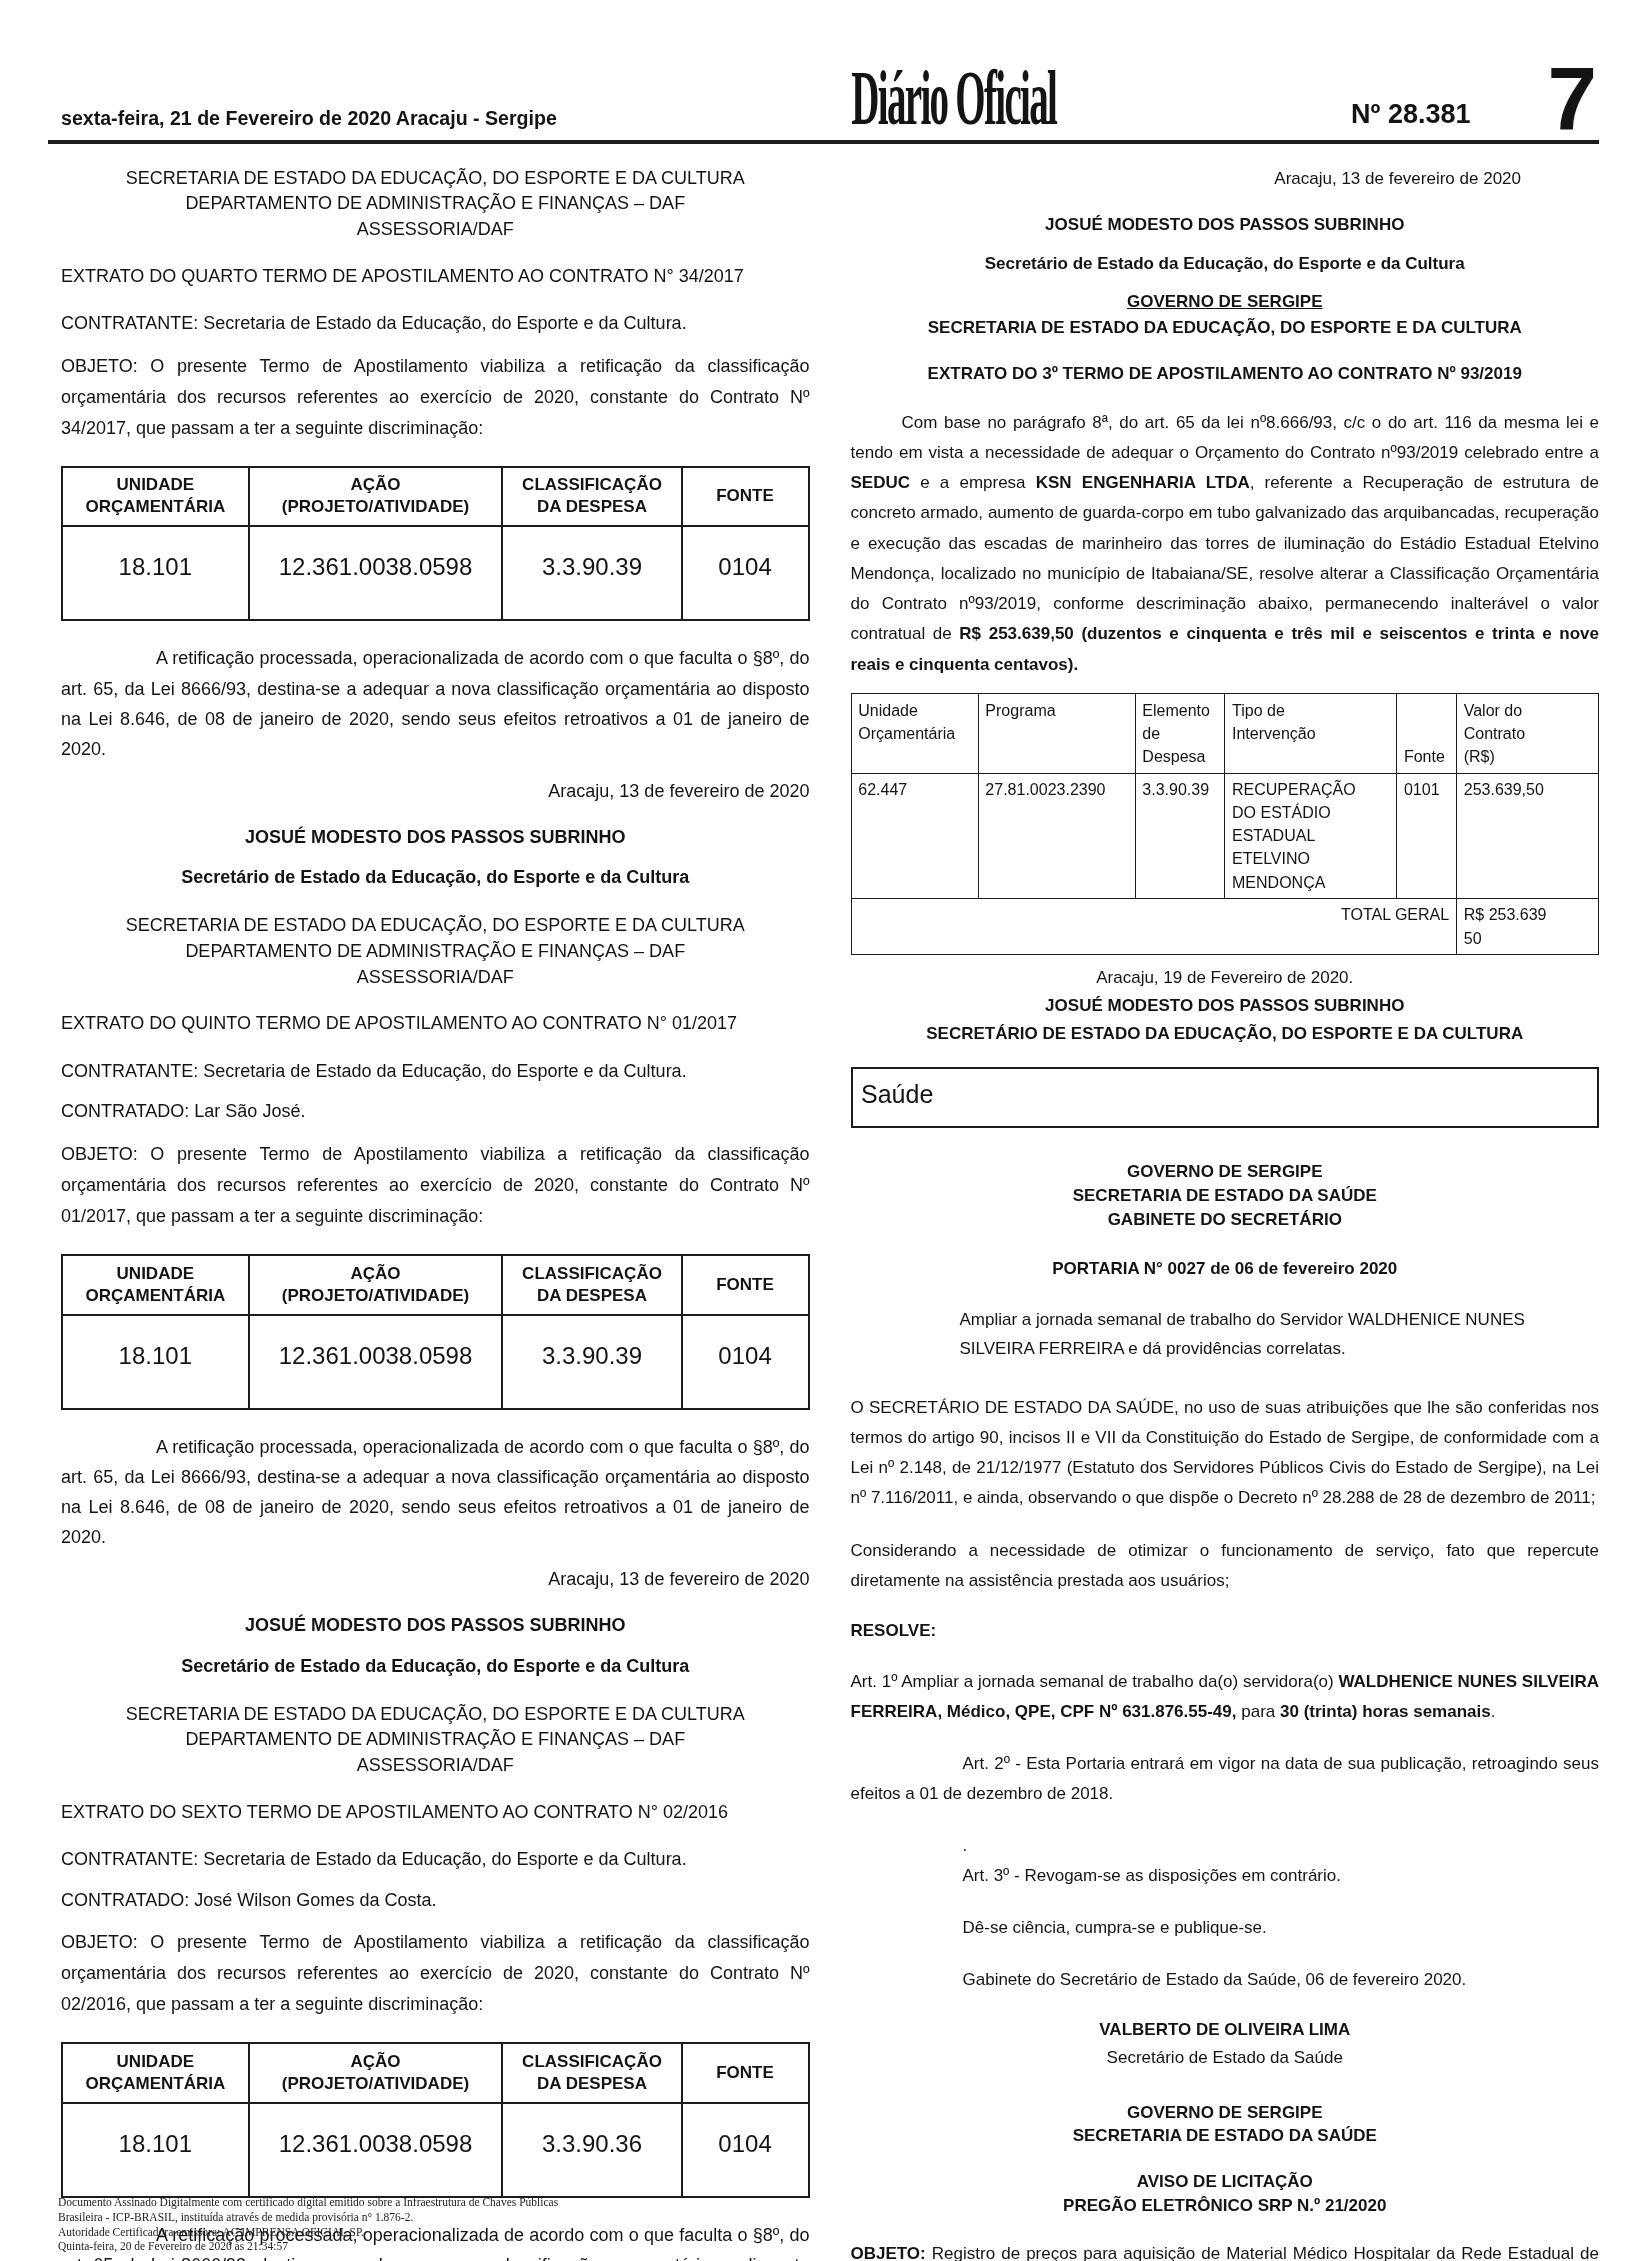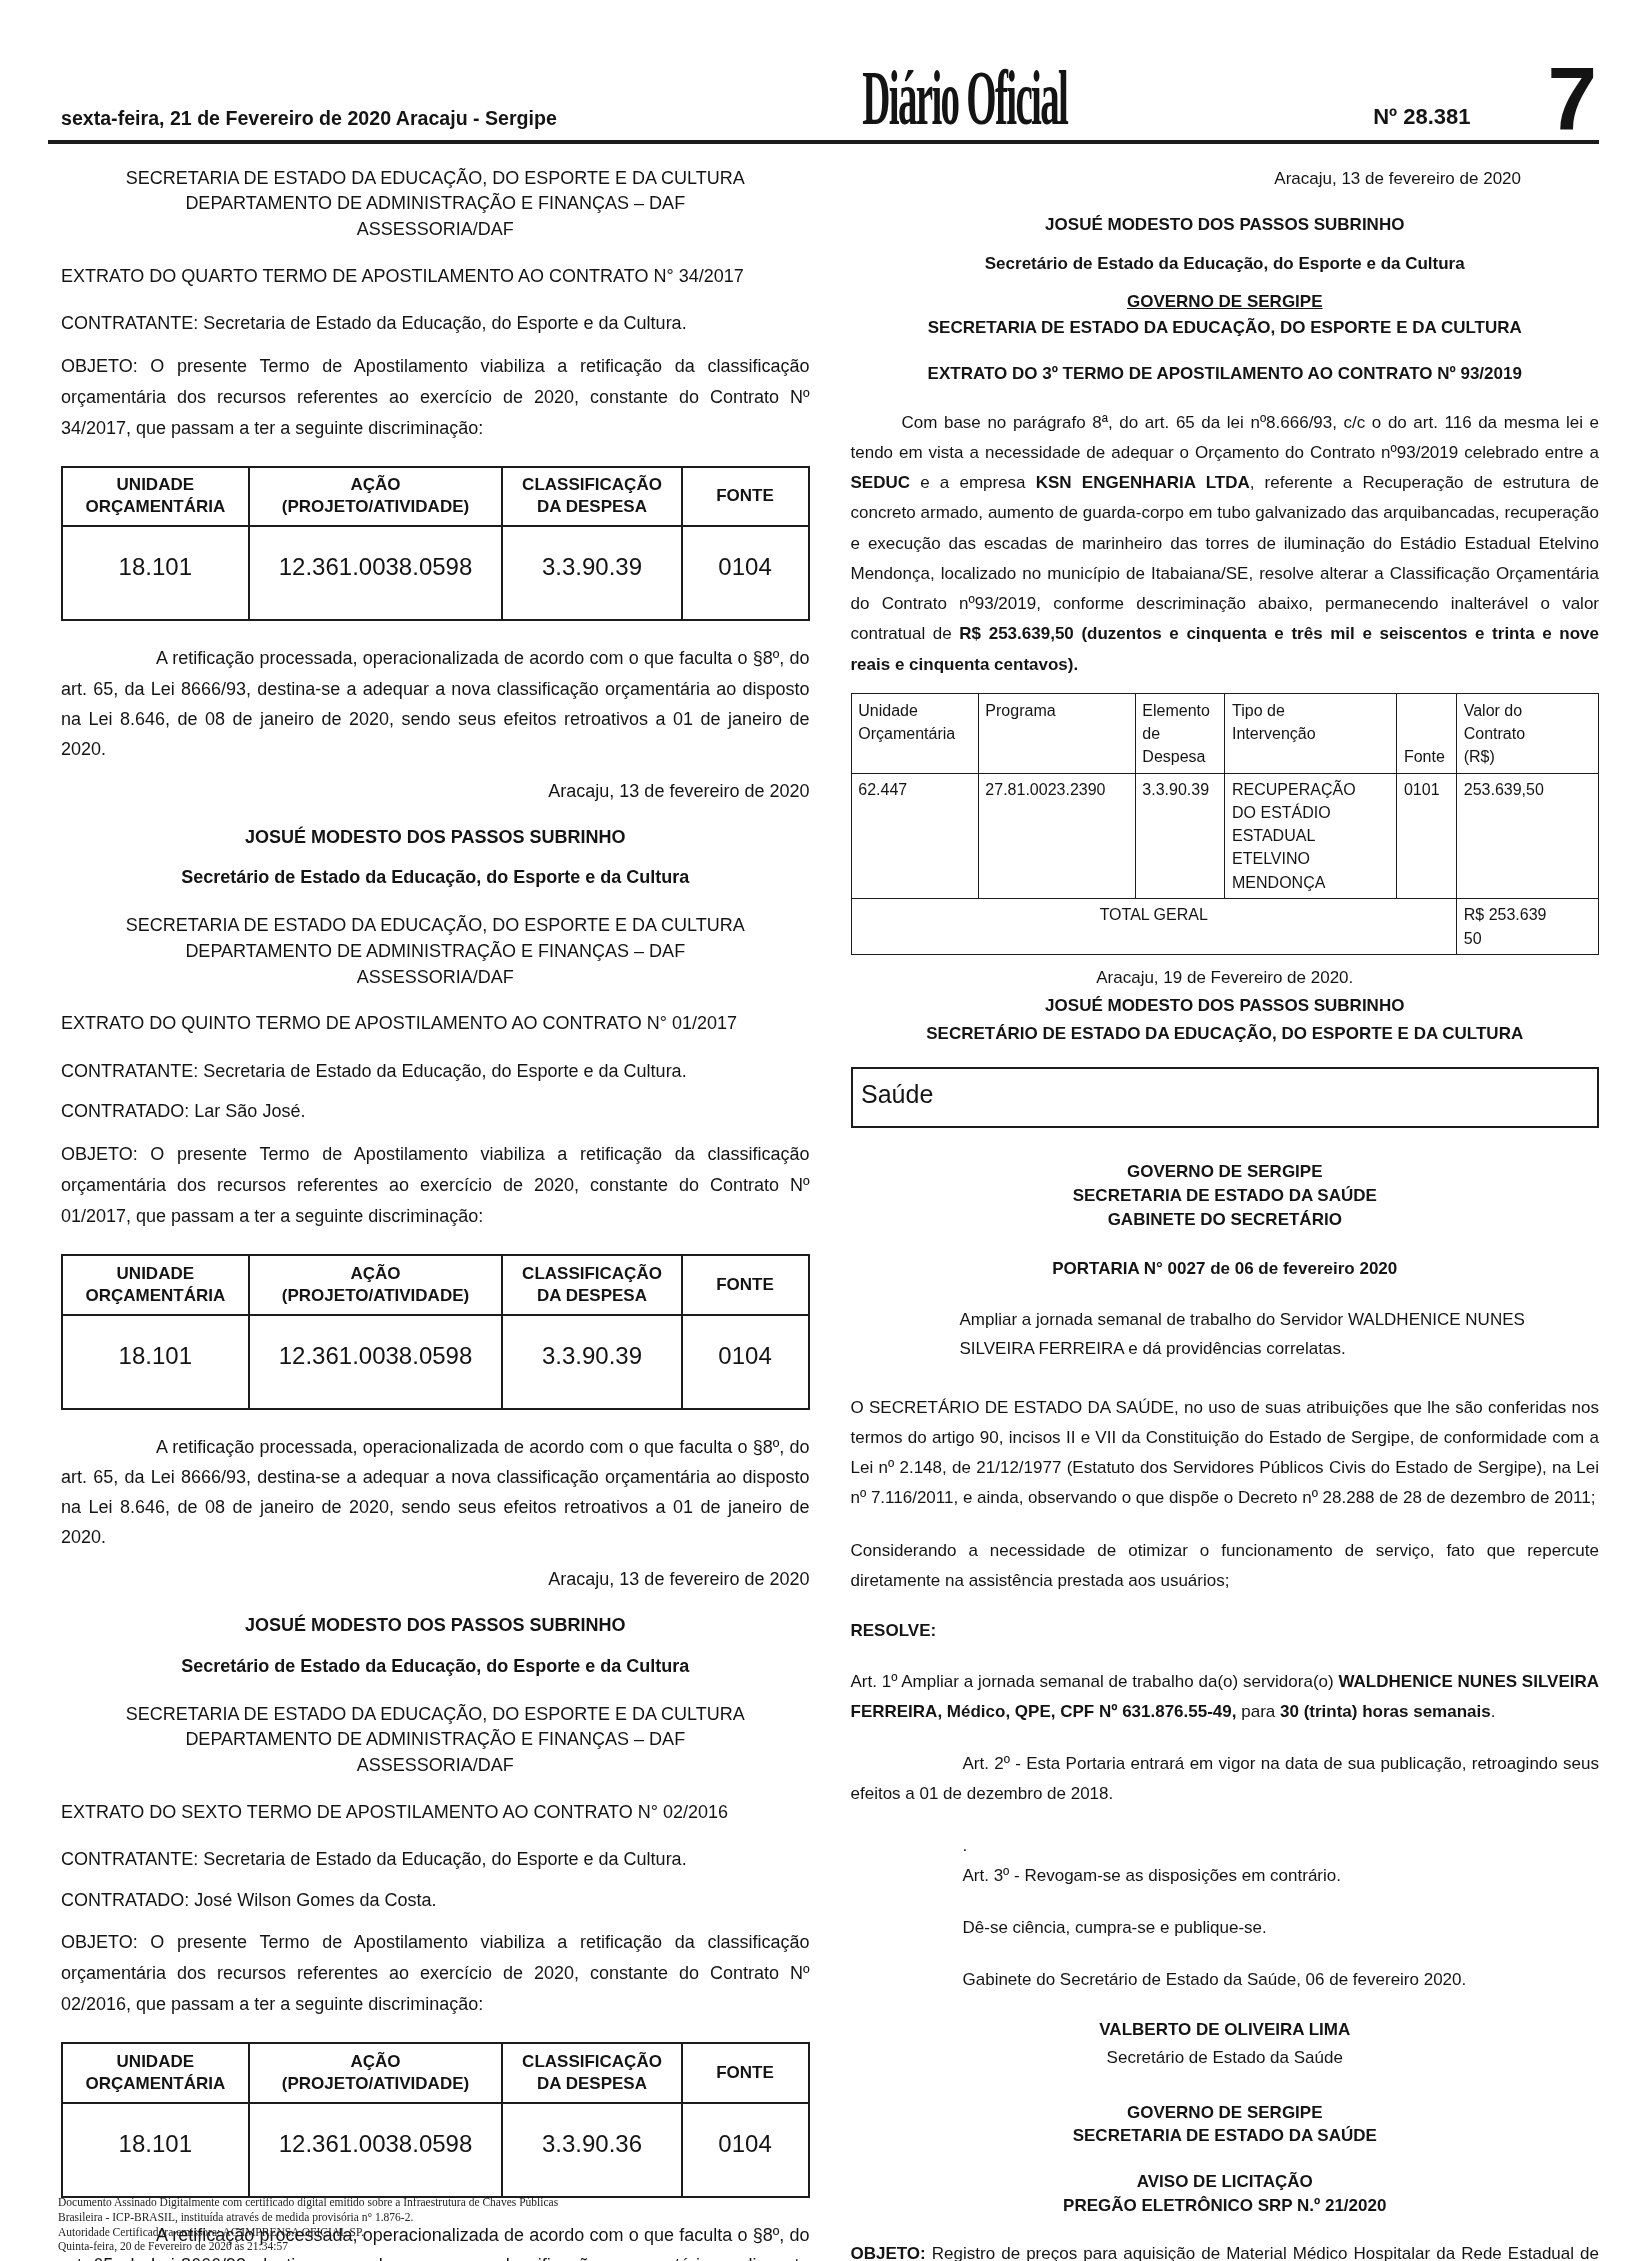--- a/index.html
+++ b/index.html
@@ -6,21 +6,21 @@
   .page{width:1648px;height:2261px;background:#ffffff;position:relative;overflow:hidden;
         font-family:"Liberation Sans",sans-serif;color:#141414;margin:0 auto;}
   
   header{display:flex;align-items:flex-end;padding:66px 51px 8.5px 61px;gap:39px;}
   .hdr-date{font-weight:bold;font-size:19.6px;white-space:nowrap;}
   .mast-wrap{flex:1;text-align:center;}
   .masthead{display:inline-block;font-family:"Liberation Serif",serif;font-weight:bold;
             font-size:78px;line-height:.82;letter-spacing:-3.4px;transform:scaleX(.5);
             transform-origin:center bottom;white-space:nowrap;}
   .hdr-right{display:flex;align-items:flex-end;gap:77px;}
-  .edition{font-weight:bold;font-size:22px;white-space:nowrap;}
+  .edition{font-weight:bold;font-size:27px;white-space:nowrap;}
   .pageno{font-weight:bold;font-size:89px;line-height:.72;}
   .rule{height:3.4px;background:#1c1c1c;margin:1.7px 49px 0 48px;}
   
   .cols{display:flex;gap:41px;padding:22px 49px 0 61px;}
   .col{width:749px;}
   p{margin:0;}
   .co{text-align:center;}
   .bd{font-weight:bold;}
   .un{text-decoration:underline;}
   .pre{white-space:pre-line;}
@@ -43,21 +43,21 @@
   .right-col{font-size:17px;line-height:1.55;}
   .rdate{text-align:right;margin-right:78px;margin-bottom:20.4px;}
   .rsig{text-align:center;font-weight:bold;margin-bottom:12px;}
   .rgov{text-align:center;font-weight:bold;margin-bottom:0;}
   .rsec{text-align:center;font-weight:bold;margin-bottom:19px;}
   .rtitle{text-align:center;font-weight:bold;margin-bottom:20.4px;}
   .rbody{text-align:justify;line-height:1.78;text-indent:51px;margin-bottom:13.6px;}
   .rtable{width:100%;border-collapse:collapse;font-size:16px;line-height:1.45;margin-bottom:10.2px;}
   .rtable th,.rtable td{border:1.7px solid #1c1c1c;font-weight:normal;text-align:left;
                         vertical-align:top;padding:4.3px 6.8px;}
-  .rtable .tot{text-align:center;}
+  .rtable .tot{text-align:right;}
   .tight{margin-bottom:1.7px;}
   .saude-box{border:2.6px solid #1c1c1c;font-size:25px;padding:6.8px 8.5px 12px;margin:19px 0 32px;}
   .sorg{text-align:center;font-weight:bold;line-height:1.4;margin-bottom:24px;}
   .portaria{text-align:center;font-weight:bold;margin-bottom:24px;}
   .ementa{margin-left:109px;margin-right:43px;line-height:1.7;margin-bottom:29px;}
   .para{text-align:justify;line-height:1.78;margin-bottom:22px;}
   .arti{text-align:justify;line-height:1.78;text-indent:112px;margin-bottom:23px;}
   .arti-sp{margin-bottom:22px;}
   .dot-line{margin-left:112px;margin-bottom:1.7px;}
   .lic p{line-height:1.66;text-align:justify;margin:0;}

